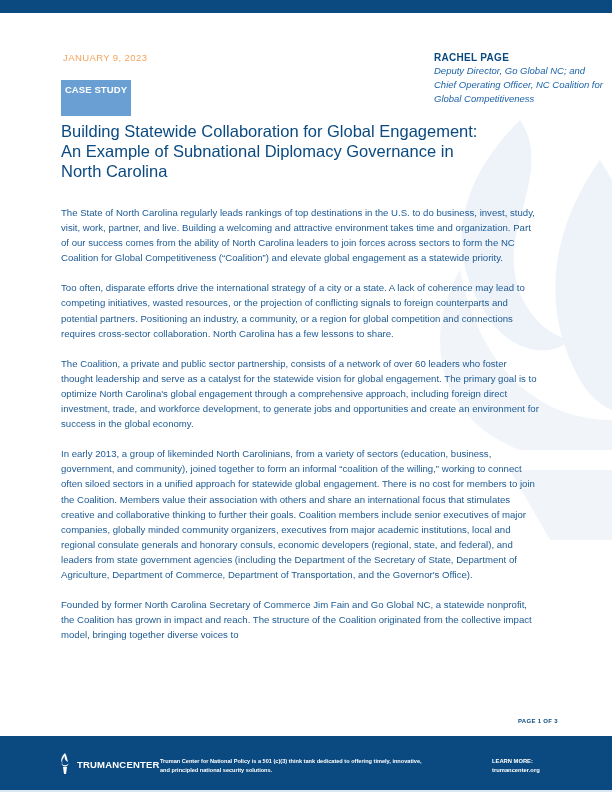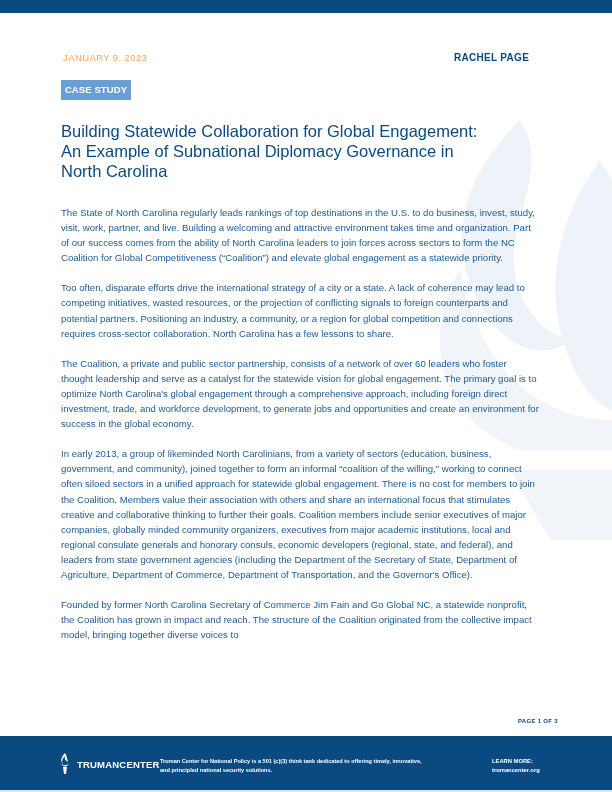--- a/index.html
+++ b/index.html
@@ -15,32 +15,31 @@
   .watermark {
     position: absolute; left: 400px; top: 120px; width: 212px; height: 420px;
     z-index: 0;
   }
   .date {
     position: absolute; left: 63px; top: 52px;
     font-size: 9.5px; font-weight: normal; letter-spacing: 0.4px;
     color: #f5a35c;
   }
   .badge {
-    position: absolute; left: 61px; top: 80px; width: 70px; height: 20px;
+    position: absolute; left: 61px; top: 80px; width: 70px; height: 36px;
     background: #6a9fd4; color: #ffffff;
     font-size: 9.5px; font-weight: bold; line-height: 20px; text-align: center;
     letter-spacing: 0.1px;
   }
   .author {
     position: absolute; left: 434px; top: 51px; width: 170px; z-index: 1;
   }
   .author-name {
     font-size: 10px; font-weight: bold; color: #0b4a80; letter-spacing: 0.3px;
     line-height: 13px;
-    margin-left: 20px;
   }
   .author-title {
     font-size: 9.5px; font-style: italic; color: #1c63a8; line-height: 14px;
   }
   .title {
     position: absolute; left: 61px; top: 121px; width: 420px; z-index: 1;
     font-size: 16.5px; font-weight: normal; color: #0b4a80; line-height: 20px;
     margin: 0;
   }
   .body-text {
@@ -88,20 +87,21 @@
   <path d="M200 40 C150 110 140 190 180 260 C195 285 212 290 212 290 L212 60 Z" fill="#eef3f9"></path>
   <path d="M60 150 C20 220 40 300 120 330 L212 330 L212 300 C140 300 80 250 60 150 Z" fill="#f1f5fa"></path>
   <path d="M110 350 L212 350 L212 420 L150 420 Z" fill="#f1f5fa"></path>
 </svg>
 
 <div class="date">JANUARY 9, 2023</div>
 <div class="badge">CASE STUDY</div>
 
 <div class="author">
   <div class="author-name">RACHEL PAGE</div>
+  <div class="author-title">Deputy Director, Go Global NC; and Chief Operating Officer, NC Coalition for Global Competitiveness</div>
 </div>
 
 <h1 class="title">Building Statewide Collaboration for Global Engagement: An Example of Subnational Diplomacy Governance in North Carolina</h1>
 
 <div class="body-text">
   <p>The State of North Carolina regularly leads rankings of top destinations in the U.S. to do business, invest, study, visit, work, partner, and live. Building a welcoming and attractive environment takes time and organization. Part of our success comes from the ability of North Carolina leaders to join forces across sectors to form the NC Coalition for Global Competitiveness (“Coalition”) and elevate global engagement as a statewide priority.</p>
   <p>Too often, disparate efforts drive the international strategy of a city or a state. A lack of coherence may lead to competing initiatives, wasted resources, or the projection of conflicting signals to foreign counterparts and potential partners. Positioning an industry, a community, or a region for global competition and connections requires cross-sector collaboration. North Carolina has a few lessons to share.</p>
   <p>The Coalition, a private and public sector partnership, consists of a network of over 60 leaders who foster thought leadership and serve as a catalyst for the statewide vision for global engagement. The primary goal is to optimize North Carolina's global engagement through a comprehensive approach, including foreign direct investment, trade, and workforce development, to generate jobs and opportunities and create an environment for success in the global economy.</p>
   <p>In early 2013, a group of likeminded North Carolinians, from a variety of sectors (education, business, government, and community), joined together to form an informal “coalition of the willing,” working to connect often siloed sectors in a unified approach for statewide global engagement. There is no cost for members to join the Coalition. Members value their association with others and share an international focus that stimulates creative and collaborative thinking to further their goals. Coalition members include senior executives of major companies, globally minded community organizers, executives from major academic institutions, local and regional consulate generals and honorary consuls, economic developers (regional, state, and federal), and leaders from state government agencies (including the Department of the Secretary of State, Department of Agriculture, Department of Commerce, Department of Transportation, and the Governor's Office).</p>
   <p>Founded by former North Carolina Secretary of Commerce Jim Fain and Go Global NC, a statewide nonprofit, the Coalition has grown in impact and reach. The structure of the Coalition originated from the collective impact model, bringing together diverse voices to</p>

